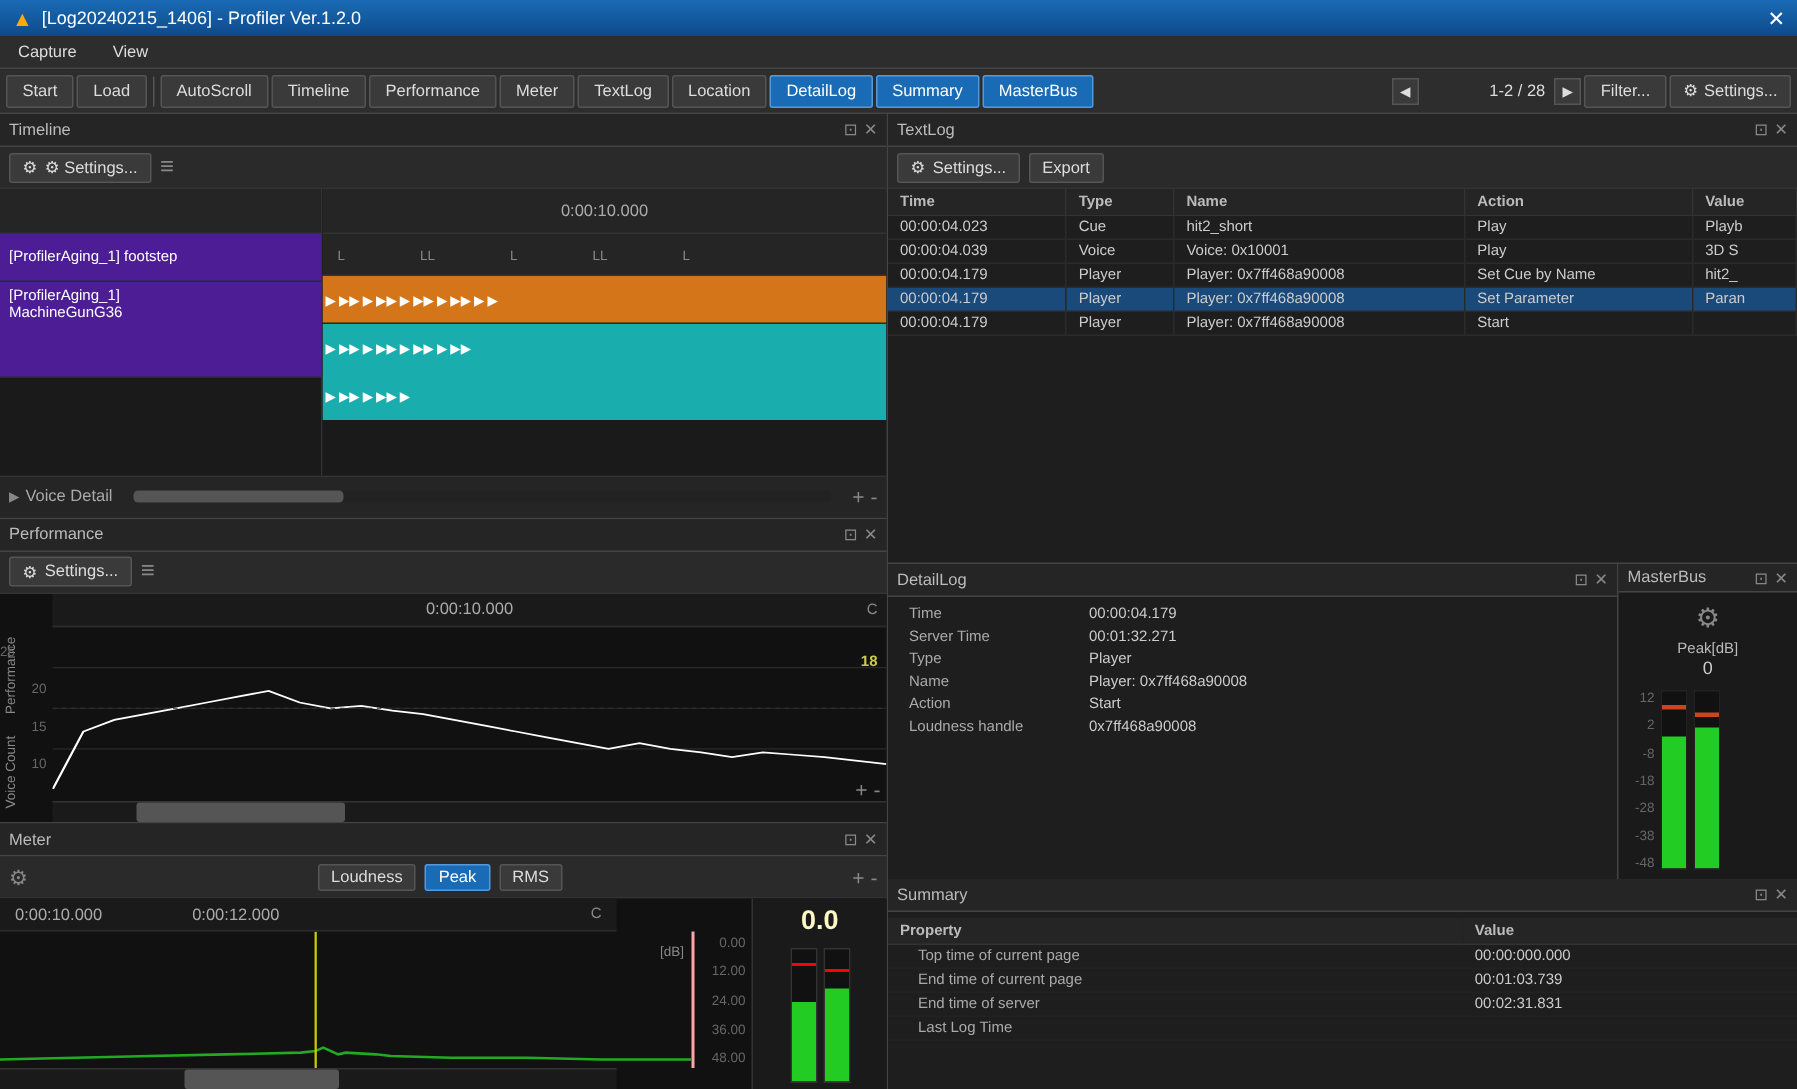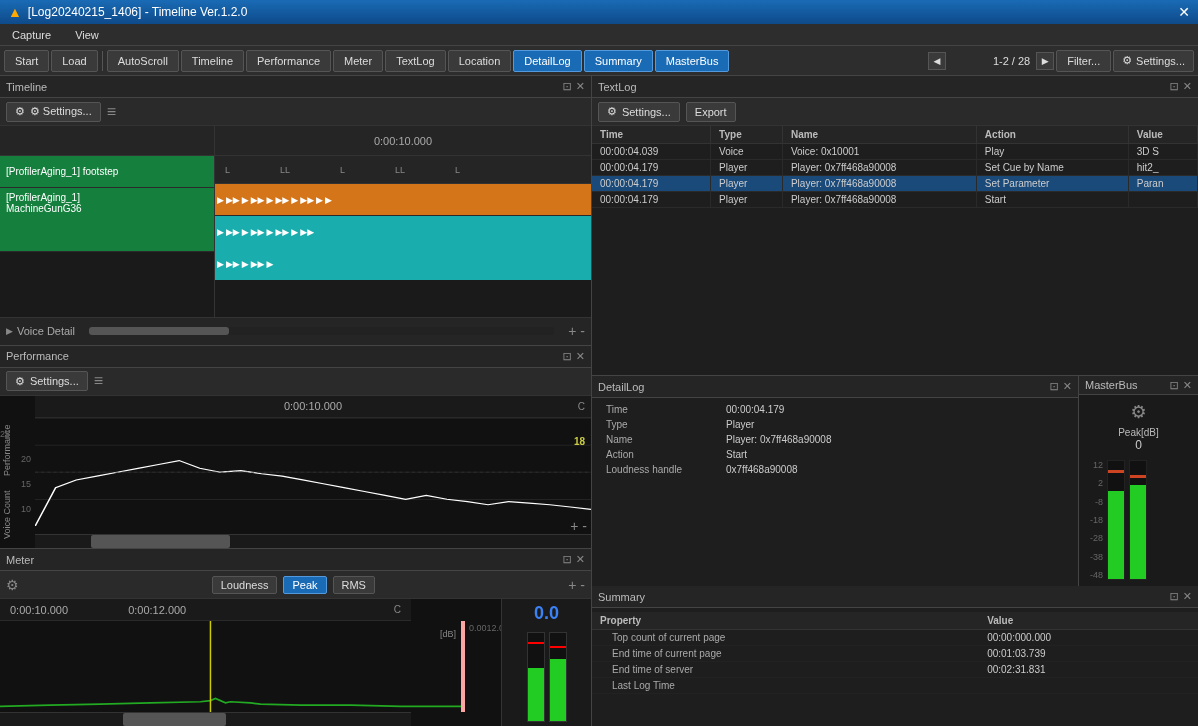--- a/index.html
+++ b/index.html
@@ -188,21 +188,21 @@
     .tl-label-row {
       height: 32px;
       display: flex;
       align-items: center;
       padding: 0 6px;
       border-bottom: 1px solid #2a2a2a;
       color: #ddd;
       font-size: 10px;
       background: #1e1e1e;
     }
-    .tl-label-row.orange-bg { background: #15803d; color: white; }
+    .tl-label-row.orange-bg { background: #4c1d95; color: white; }
     #timeline-tracks {
       flex: 1;
       background: #1a1a1a;
       position: relative;
       overflow: hidden;
     }
     .tl-header-time {
       height: 30px;
       background: #252525;
       border-bottom: 1px solid #333;
@@ -522,21 +522,21 @@
       display: flex;
       flex-direction: column;
     }
   </style>
 </head>
 <body>
 
 <div id="title-bar">
   <div class="title-left">
     <span class="title-icon">▲</span>
-    <span>[Log20240215_1406] - Timeline Ver.1.2.0</span>
+    <span>[Log20240215_1406] - Profiler Ver.1.2.0</span>
   </div>
   <span id="title-close">✕</span>
 </div>
 
 <div id="menu-bar">
   <span class="menu-item">Capture</span>
   <span class="menu-item">View</span>
 </div>
 
 <div id="toolbar">
@@ -736,21 +736,21 @@
         </div>
       </div>
       <div id="meter-content">
         <div class="meter-left-area">
           <div class="meter-time-header">
             <span>0:00:10.000</span>
             <span>0:00:12.000</span>
             <span style="margin-left:auto;color:#888;font-size:10px;">C</span>
           </div>
 
-          <div style="position:absolute;right:0;top:22px;bottom:14px;width:40px;display:flex;flex-direction:row;justify-content:space-between;padding:2px 4px;border-left:4px solid #fca5a5;">
+          <div style="position:absolute;right:0;top:22px;bottom:14px;width:40px;display:flex;flex-direction:column;justify-content:space-between;padding:2px 4px;border-left:2px solid #fca5a5;">
             <span style="color:#666;font-size:9px;text-align:right;">0.00</span>
             <span style="color:#666;font-size:9px;text-align:right;">12.00</span>
             <span style="color:#666;font-size:9px;text-align:right;">24.00</span>
             <span style="color:#666;font-size:9px;text-align:right;">36.00</span>
             <span style="color:#666;font-size:9px;text-align:right;">48.00</span>
           </div>
 
           <div class="meter-waveform" style="right:40px;">
             <svg width="100%" height="100%" viewBox="0 0 460 80" preserveAspectRatio="none">
 
@@ -759,21 +759,21 @@
               <line x1="210" y1="0" x2="210" y2="80" stroke="#cccc00" stroke-width="1.5"></line>
             </svg>
           </div>
           <div class="meter-scrollbar">
             <div style="width:25%;height:100%;background:#555;border-radius:2px;margin-left:30%;"></div>
           </div>
           <span style="position:absolute;top:30px;right:45px;color:#888;font-size:9px;">[dB]</span>
         </div>
 
         <div class="meter-right-area">
-          <div style="font-size:18px;font-weight:bold;color:#3b82f6;">0.0</div>
+          <div style="font-size:18px;font-weight:bold;color:#fef9c3;">0.0</div>
 
           <div style="display:flex;gap:4px;margin-top:8px;height:90px;align-items:flex-end;">
             <div style="width:18px;height:90px;background:#111;border:1px solid #333;position:relative;overflow:hidden;">
               <div style="position:absolute;bottom:0;left:0;right:0;height:60%;background:#22cc22;"></div>
               <div style="position:absolute;top:10%;left:0;right:0;height:2px;background:red;"></div>
             </div>
             <div style="width:18px;height:90px;background:#111;border:1px solid #333;position:relative;overflow:hidden;">
               <div style="position:absolute;bottom:0;left:0;right:0;height:70%;background:#22cc22;"></div>
               <div style="position:absolute;top:15%;left:0;right:0;height:2px;background:red;"></div>
             </div>
@@ -806,20 +806,27 @@
           <thead>
             <tr>
               <th>Time</th>
               <th>Type</th>
               <th>Name</th>
               <th>Action</th>
               <th>Value</th>
             </tr>
           </thead>
           <tbody id="textlog-tbody">
+          <tr>
+                <td>00:00:04.023</td>
+                <td>Cue</td>
+                <td>hit2_short</td>
+                <td>Play</td>
+                <td>Playb</td>
+              </tr>
               <tr>
                 <td>00:00:04.039</td>
                 <td>Voice</td>
                 <td>Voice: 0x10001</td>
                 <td>Play</td>
                 <td>3D S</td>
               </tr>
               <tr>
                 <td>00:00:04.179</td>
                 <td>Player</td>
@@ -856,20 +863,24 @@
           </div>
         </div>
         <div id="detaillog-content">
           <table id="detaillog-table">
             <tbody id="detaillog-tbody">
             <tr>
                   <td>Time</td>
                   <td>00:00:04.179</td>
                 </tr>
                 <tr>
+                  <td>Server Time</td>
+                  <td>00:01:32.271</td>
+                </tr>
+                <tr>
                   <td>Type</td>
                   <td>Player</td>
                 </tr>
                 <tr>
                   <td>Name</td>
                   <td>Player: 0x7ff468a90008</td>
                 </tr>
                 <tr>
                   <td>Action</td>
                   <td>Start</td>
@@ -934,21 +945,21 @@
       <div id="summary-content">
         <table id="summary-table">
           <thead>
             <tr>
               <th>Property</th>
               <th>Value</th>
             </tr>
           </thead>
           <tbody id="summary-tbody">
           <tr>
-                <td>Top count of current page</td>
+                <td>Top time of current page</td>
                 <td>00:00:000.000</td>
               </tr>
               <tr>
                 <td>End time of current page</td>
                 <td>00:01:03.739</td>
               </tr>
               <tr>
                 <td>End time of server</td>
                 <td>00:02:31.831</td>
               </tr>

